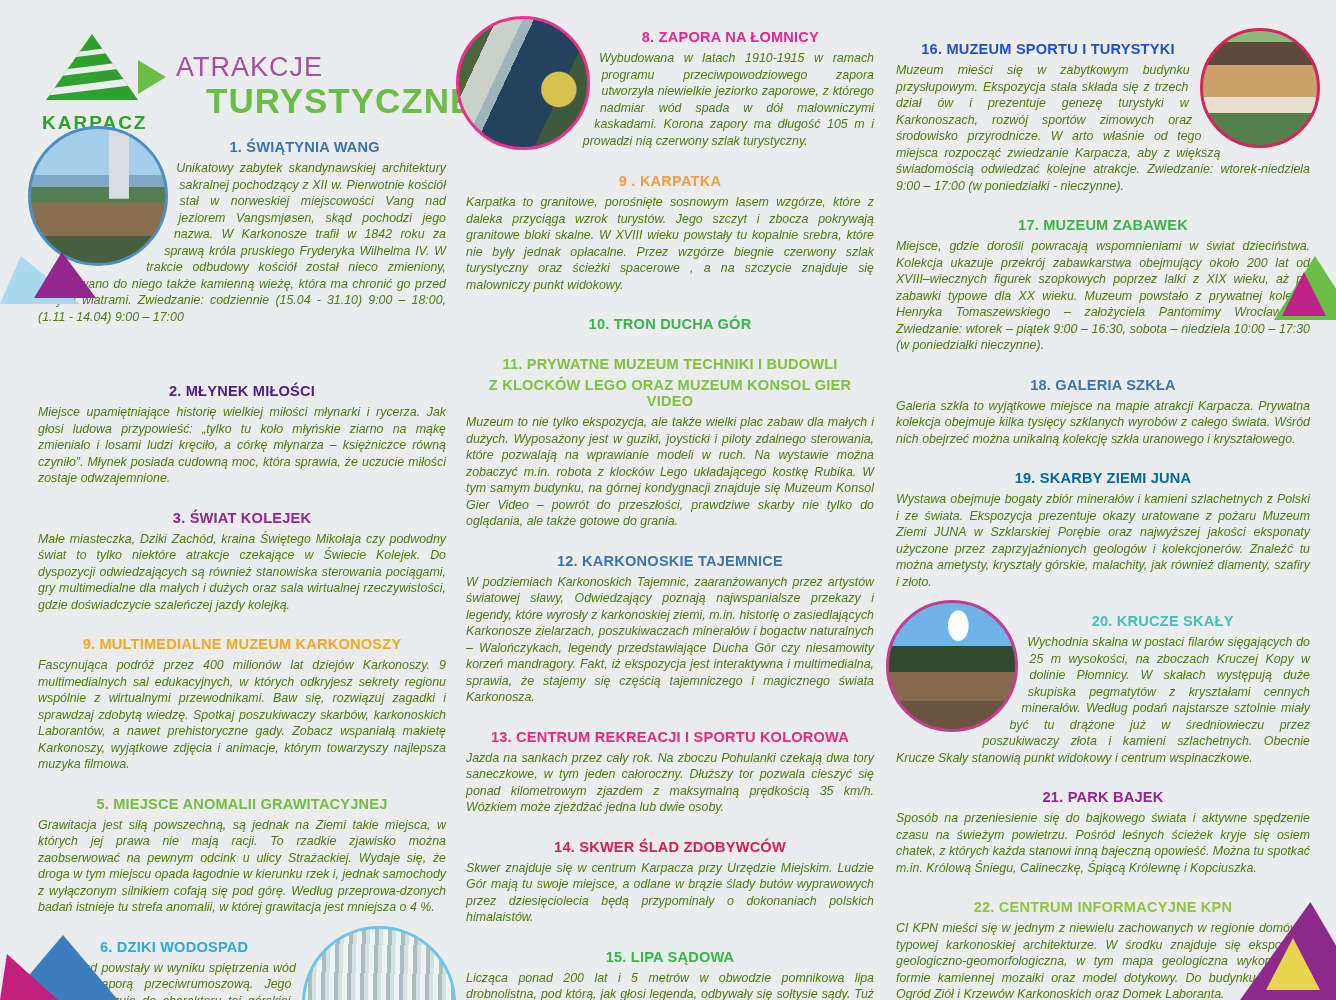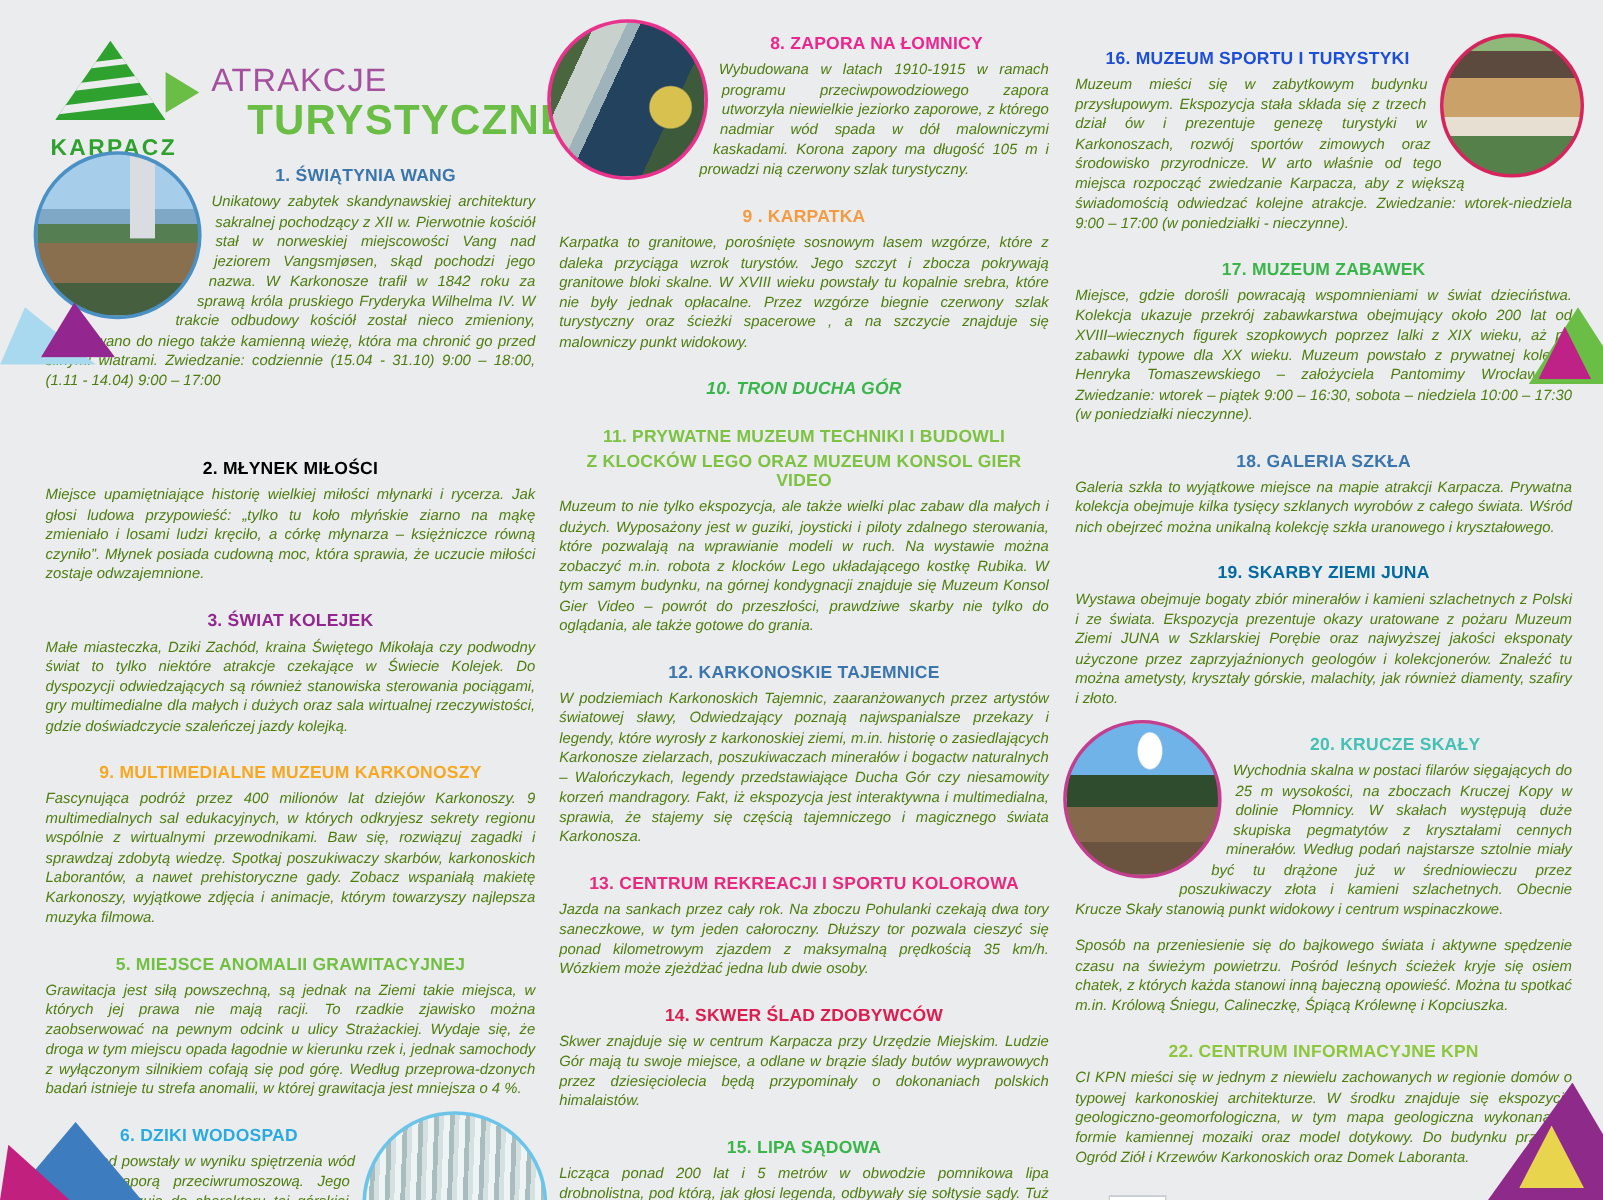--- a/index.html
+++ b/index.html
@@ -97,21 +97,21 @@
     </div>
   </div>
 
   <div class="col" id="col1">
       <div class="section">
         <div class="photo ph-wang f-left" style="height: 134px; width: 134px; border-color: rgb(74, 144, 196);"></div>
         <div class="sec-title" style="color: rgb(58, 118, 173);">1. ŚWIĄTYNIA WANG</div>
         <p class="sec-body">Unikatowy zabytek skandynawskiej architektury sakralnej pochodzący z XII w. Pierwotnie kościół stał w norweskiej miejscowości Vang nad jeziorem Vangsmjøsen, skąd pochodzi jego nazwa. W Karkonosze trafił w 1842 roku za sprawą króla pruskiego Fryderyka Wilhelma IV. W trakcie odbudowy kościół został nieco zmieniony, dobudowano do niego także kamienną wieżę, która ma chronić go przed silnymi wiatrami. Zwiedzanie: codziennie (15.04 - 31.10) 9:00 – 18:00, (1.11 - 14.04) 9:00 – 17:00</p>
       </div>
       <div class="section">
-        <div class="sec-title" style="color: #000000; margin-top: 48px;">2. MŁYNEK MIŁOŚCI</div>
+        <div class="sec-title" style="color: #4c1d95; margin-top: 48px;">2. MŁYNEK MIŁOŚCI</div>
         <p class="sec-body">Miejsce upamiętniające historię wielkiej miłości młynarki i rycerza. Jak głosi ludowa przypowieść: „tylko tu koło młyńskie ziarno na mąkę zmieniało i losami ludzi kręciło, a córkę młynarza – księżniczce równą czyniło”. Młynek posiada cudowną moc, która sprawia, że uczucie miłości zostaje odwzajemnione.</p>
       </div>
       <div class="section">
         <div class="sec-title" style="color: rgb(147, 39, 143);">3. ŚWIAT KOLEJEK</div>
         <p class="sec-body">Małe miasteczka, Dziki Zachód, kraina Świętego Mikołaja czy podwodny świat to tylko niektóre atrakcje czekające w Świecie Kolejek. Do dyspozycji odwiedzających są również stanowiska sterowania pociągami, gry multimedialne dla małych i dużych oraz sala wirtualnej rzeczywistości, gdzie doświadczycie szaleńczej jazdy kolejką.</p>
       </div>
       <div class="section">
         <div class="sec-title" style="color: rgb(247, 168, 35);">9. MULTIMEDIALNE MUZEUM KARKONOSZY</div>
         <p class="sec-body">Fascynująca podróż przez 400 milionów lat dziejów Karkonoszy. 9 multimedialnych sal edukacyjnych, w których odkryjesz sekrety regionu wspólnie z wirtualnymi przewodnikami. Baw się, rozwiązuj zagadki i sprawdzaj zdobytą wiedzę. Spotkaj poszukiwaczy skarbów, karkonoskich Laborantów, a nawet prehistoryczne gady. Zobacz wspaniałą makietę Karkonoszy, wyjątkowe zdjęcia i animacje, którym towarzyszy najlepsza muzyka filmowa.</p>
       </div>
@@ -129,21 +129,21 @@
       <div class="section">
         <div class="photo ph-dam f-left" style="height: 128px; width: 128px; border-color: rgb(232, 50, 140);"></div>
         <div class="sec-title" style="color: rgb(236, 38, 143);">8. ZAPORA NA ŁOMNICY</div>
         <p class="sec-body">Wybudowana w latach 1910-1915 w ramach programu przeciwpowodziowego zapora utworzyła niewielkie jeziorko zaporowe, z którego nadmiar wód spada w dół malowniczymi kaskadami. Korona zapory ma długość 105 m i prowadzi nią czerwony szlak turystyczny.</p>
       </div>
       <div class="section">
         <div class="sec-title" style="color: rgb(244, 155, 66);">9 . KARPATKA</div>
         <p class="sec-body">Karpatka to granitowe, porośnięte sosnowym lasem wzgórze, które z daleka przyciąga wzrok turystów. Jego szczyt i zbocza pokrywają granitowe bloki skalne. W XVIII wieku powstały tu kopalnie srebra, które nie były jednak opłacalne. Przez wzgórze biegnie czerwony szlak turystyczny oraz ścieżki spacerowe , a na szczycie znajduje się malowniczy punkt widokowy.</p>
       </div>
       <div class="section">
-        <div class="sec-title" style="color: rgb(57, 181, 74); font-style: italic;">10. TRON DUCHA GÓR</div>
+        <div class="sec-title" style="color: rgb(57, 181, 74);">10. TRON DUCHA GÓR</div>
       </div>
       <div class="section">
         <div class="sec-title" style="color: rgb(125, 194, 66);">11. PRYWATNE MUZEUM TECHNIKI I BUDOWLI</div>
         <div class="sec-title second" style="color: rgb(125, 194, 66);">Z KLOCKÓW LEGO  ORAZ MUZEUM KONSOL GIER VIDEO</div>
         <p class="sec-body">Muzeum to nie tylko ekspozycja, ale także wielki plac zabaw dla małych i dużych. Wyposażony jest w guziki, joysticki i piloty zdalnego sterowania, które pozwalają na wprawianie modeli w ruch. Na wystawie można zobaczyć m.in. robota z klocków Lego układającego kostkę Rubika. W tym samym budynku, na górnej kondygnacji znajduje się Muzeum Konsol Gier Video – powrót do przeszłości, prawdziwe skarby nie tylko do oglądania, ale także gotowe do grania.</p>
       </div>
       <div class="section">
         <div class="sec-title" style="color: rgb(58, 118, 173);">12. KARKONOSKIE TAJEMNICE</div>
         <p class="sec-body">W podziemiach Karkonoskich Tajemnic, zaaranżowanych przez artystów światowej sławy, Odwiedzający poznają najwspanialsze przekazy i legendy, które wyrosły z karkonoskiej ziemi, m.in. historię o zasiedlających Karkonosze zielarzach, poszukiwaczach minerałów i bogactw naturalnych – Walończykach, legendy przedstawiające Ducha Gór czy niesamowity korzeń mandragory. Fakt, iż ekspozycja jest interaktywna i multimedialna, sprawia, że stajemy się częścią tajemniczego i magicznego świata Karkonosza.</p>
       </div>
@@ -178,20 +178,21 @@
         <div class="section">
           <div class="sec-title" style="color: #0369a1;">19. SKARBY ZIEMI JUNA</div>
           <p class="sec-body">Wystawa obejmuje bogaty zbiór minerałów i kamieni szlachetnych z Polski i ze świata. Ekspozycja prezentuje okazy uratowane z pożaru Muzeum Ziemi JUNA w Szklarskiej Porębie oraz najwyższej jakości eksponaty użyczone przez zaprzyjaźnionych geologów i kolekcjonerów. Znaleźć tu można ametysty, kryształy górskie, malachity, jak również diamenty, szafiry i złoto.</p>
         </div>
         <div class="section">
           <div class="photo ph-rocks f-left" style="height: 126px; width: 126px; border-color: rgb(196, 62, 143);"></div>
           <div class="sec-title" style="color: rgb(69, 192, 181);">20. KRUCZE SKAŁY</div>
           <p class="sec-body">Wychodnia skalna w postaci filarów sięgających do 25 m wysokości, na zboczach Kruczej Kopy w dolinie Płomnicy. W skałach występują duże skupiska pegmatytów  z kryształami cennych minerałów. Według podań najstarsze sztolnie miały być tu drążone już w średniowieczu przez poszukiwaczy złota i kamieni szlachetnych.  Obecnie Krucze Skały stanowią punkt widokowy i centrum wspinaczkowe.</p>
         </div>
         <div class="section">
+          <div class="sec-title" style="color: rgb(147, 39, 143);">21. PARK BAJEK</div>
           <p class="sec-body">Sposób na przeniesienie się do bajkowego świata i aktywne spędzenie czasu na świeżym powietrzu. Pośród leśnych ścieżek kryje się osiem chatek, z których każda stanowi inną bajeczną opowieść. Można tu spotkać m.in. Królową Śniegu, Calineczkę, Śpiącą Królewnę i Kopciuszka.</p>
         </div>
         <div class="section">
           <div class="sec-title" style="color: rgb(141, 198, 63);">22. CENTRUM INFORMACYJNE KPN</div>
           <p class="sec-body">CI KPN mieści się w jednym z niewielu zachowanych w regionie domów o typowej karkonoskiej architekturze. W środku znajduje się ekspozycja geologiczno-geomorfologiczna, w tym mapa geologiczna wykonana w formie kamiennej mozaiki oraz model dotykowy. Do budynku przylega Ogród Ziół i Krzewów Karkonoskich oraz Domek Laboranta.</p>
         </div>
       </div>
 
     <div class="footer-row">
       <div class="red-tri"></div>

